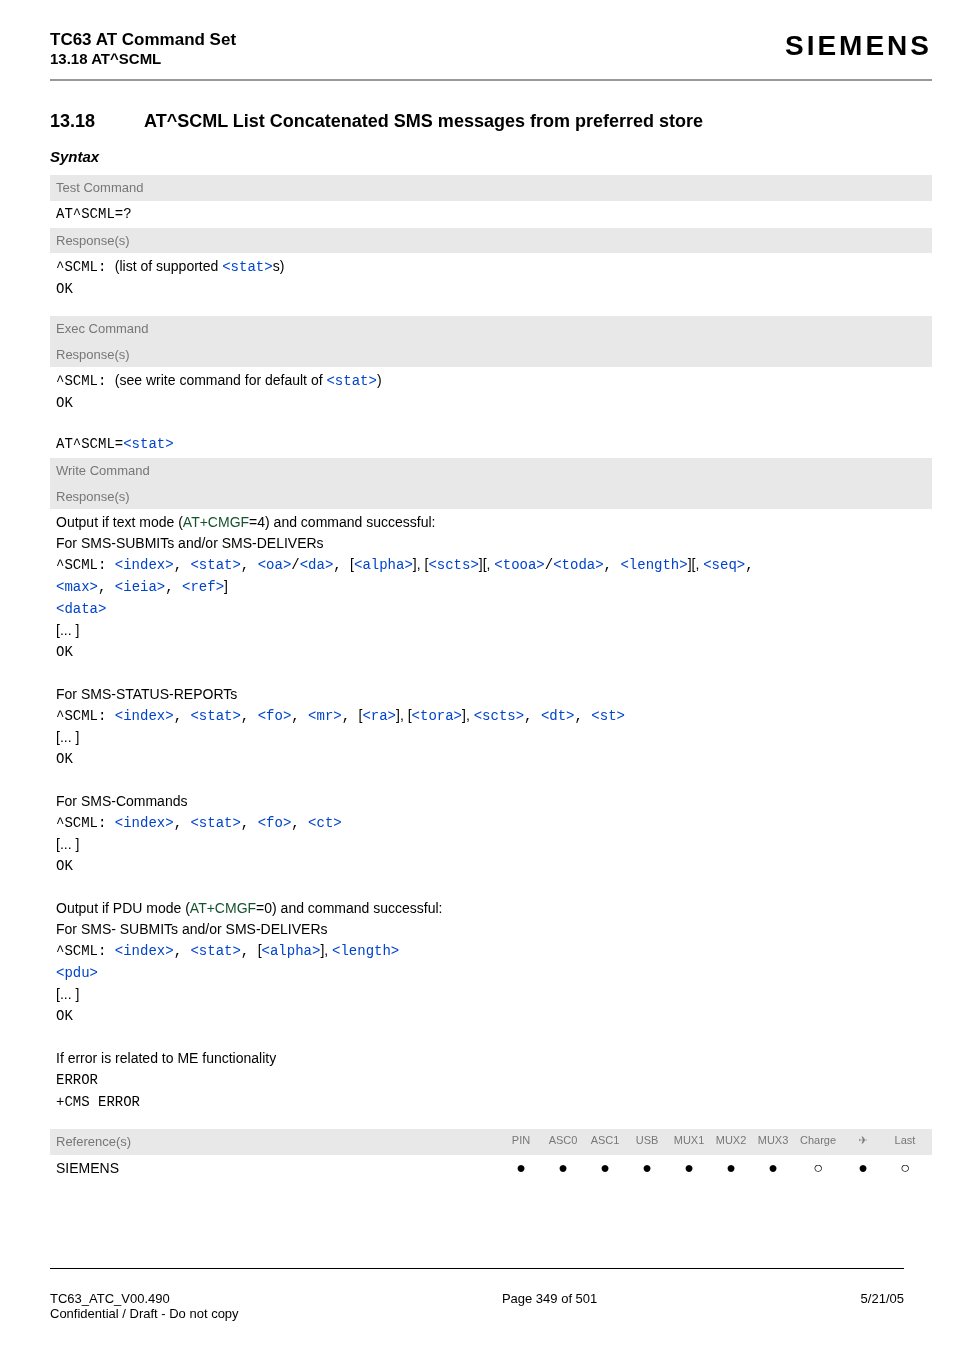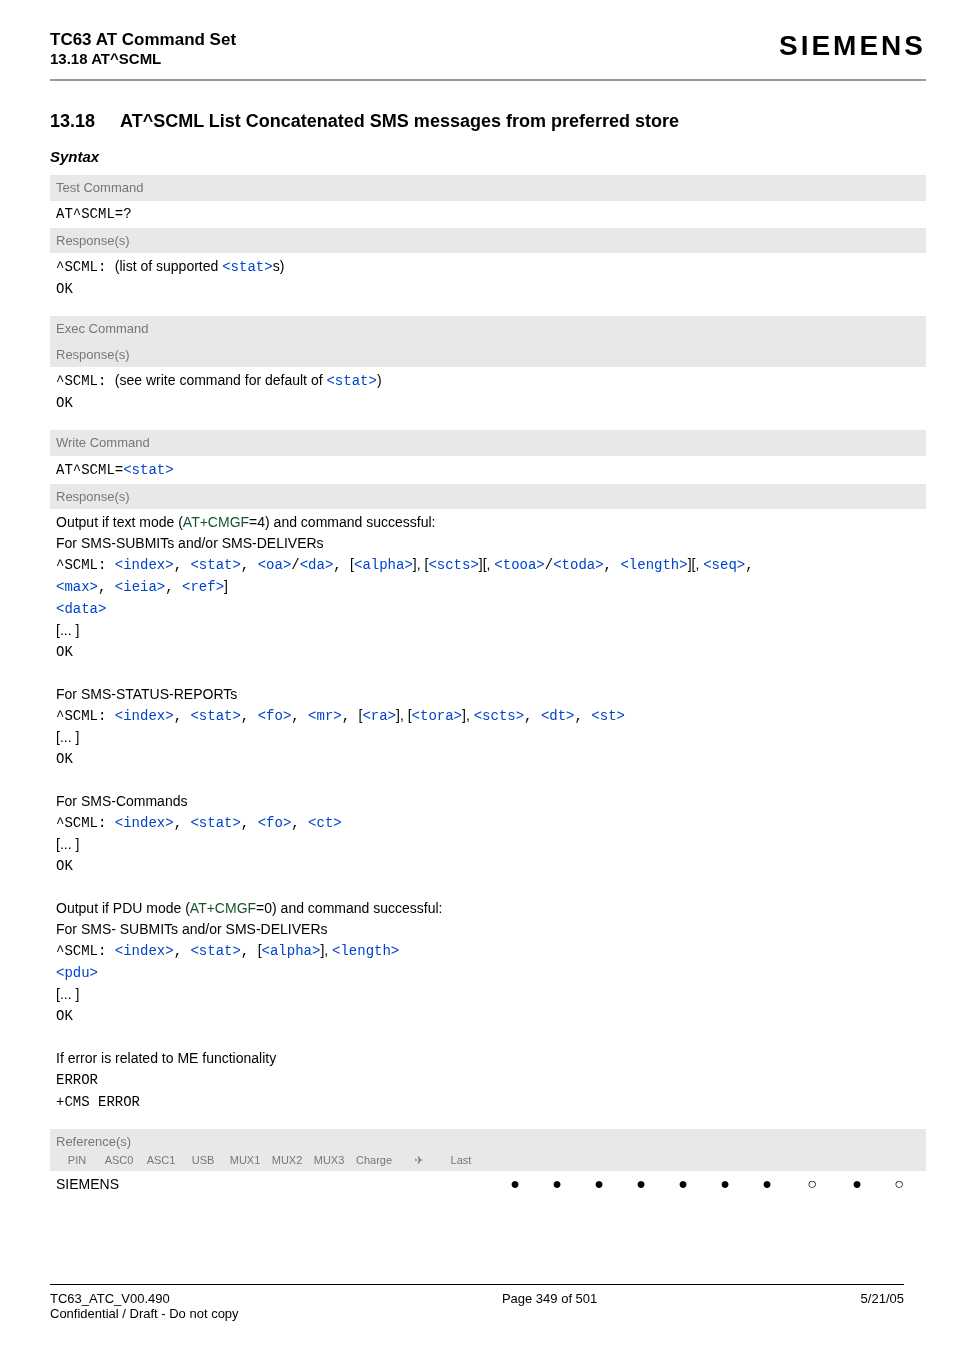--- a/index.html
+++ b/index.html
@@ -7,21 +7,21 @@
     font-family: Arial, Helvetica, sans-serif;
     font-size: 14px;
     color: #000;
     background: #fff;
     width: 954px;
     min-height: 1351px;
     position: relative;
     padding: 0;
   }
   .page {
-    padding: 30px 28px 0 50px;
+    padding: 30px 22px 0 50px;
   }
   .header {
     display: flex;
     justify-content: space-between;
     align-items: flex-start;
     padding-bottom: 12px;
     border-bottom: 2px solid #999;
     margin-bottom: 30px;
   }
   .header-left { }
@@ -38,20 +38,21 @@
     font-size: 28px;
     letter-spacing: 3px;
     font-family: Arial, sans-serif;
   }
   .section-heading {
     display: flex;
     align-items: flex-start;
     font-weight: bold;
     font-size: 18px;
     margin-bottom: 16px;
+    gap: 24px;
   }
   .section-num {
     width: 70px;
     flex-shrink: 0;
   }
   .section-text { }
   .syntax-label {
     font-weight: bold;
     font-style: italic;
     font-size: 15px;
@@ -71,21 +72,20 @@
   }
   .row.white {
     background: #fff;
   }
   .mono { font-family: "Courier New", Courier, monospace; }
   .param { color: #0044cc; font-family: "Courier New", Courier, monospace; }
   .cmdlink { color: #14532d; font-family: inherit; }
   .ref-table {
     display: flex;
     align-items: flex-start;
-    flex-direction: column;
   }
   .ref-left {
     flex: 1;
   }
   .ref-cols {
     display: flex;
     gap: 0;
   }
   .ref-col {
     width: 42px;
@@ -111,21 +111,21 @@
     text-align: center;
     font-size: 16px;
   }
   .dot-cell.wide { width: 48px; }
   .footer {
     position: absolute;
     left: 50px;
     right: 50px;
     bottom: 30px;
     border-top: 1px solid #000;
-    padding-top: 6px;
+    padding-top: 22px;
     display: flex;
     justify-content: space-between;
     font-size: 13px;
   }
   .footer-left { }
   .footer-center { }
   .footer-right { }
 </style>
 </head>
 <body>
@@ -160,24 +160,24 @@
   <div class="block">
     <div class="row grey">Exec Command</div>
     <div class="row grey">Response(s)</div>
     <div class="row white">
       <span class="mono">^SCML: </span><span>(see write command for default of </span><span class="param">&lt;stat&gt;</span><span>)</span><br>
       <span class="mono">OK</span>
     </div>
   </div>
 
   <div class="block">
+    <div class="row white">
+      <span class="mono">AT^SCML=</span><span class="param">&lt;stat&gt;</span>
+    </div>
     <div class="row grey">Write Command</div>
-    <div class="row white">
-      <span class="mono">AT^SCML=</span><span class="param">&lt;stat&gt;</span>
-    </div>
     <div class="row grey">Response(s)</div>
 
     <div class="row white">
       <span>Output if text mode (</span><span class="cmdlink mono">AT+CMGF</span><span>=4) and command successful:</span><br>
       <span>For SMS-SUBMITs and/or SMS-DELIVERs</span><br>
       <span class="mono">^SCML: </span><span class="param">&lt;index&gt;</span><span class="mono">, </span><span class="param">&lt;stat&gt;</span><span class="mono">, </span><span class="param">&lt;oa&gt;</span><span class="mono">/</span><span class="param">&lt;da&gt;</span><span class="mono">, </span><span>[</span><span class="param">&lt;alpha&gt;</span><span>], [</span><span class="param">&lt;scts&gt;</span><span>][, </span><span class="param">&lt;tooa&gt;</span><span class="mono">/</span><span class="param">&lt;toda&gt;</span><span class="mono">, </span><span class="param">&lt;length&gt;</span><span>][, </span><span class="param">&lt;seq&gt;</span><span class="mono">, </span><br><span class="param">&lt;max&gt;</span><span class="mono">, </span><span class="param">&lt;ieia&gt;</span><span class="mono">, </span><span class="param">&lt;ref&gt;</span><span>]</span><br>
       <span class="param">&lt;data&gt;</span><br>
       <span>[... ]</span><br>
       <span class="mono">OK</span><br>
       <br>

